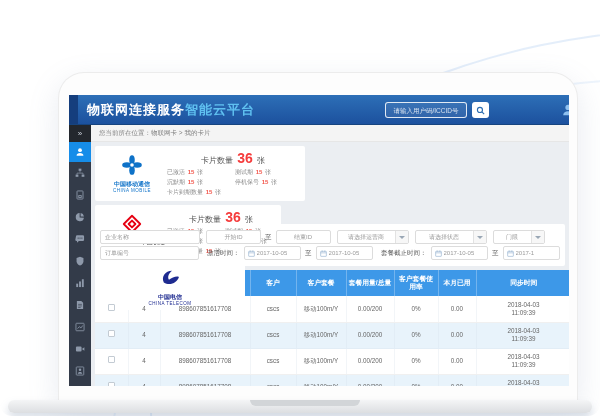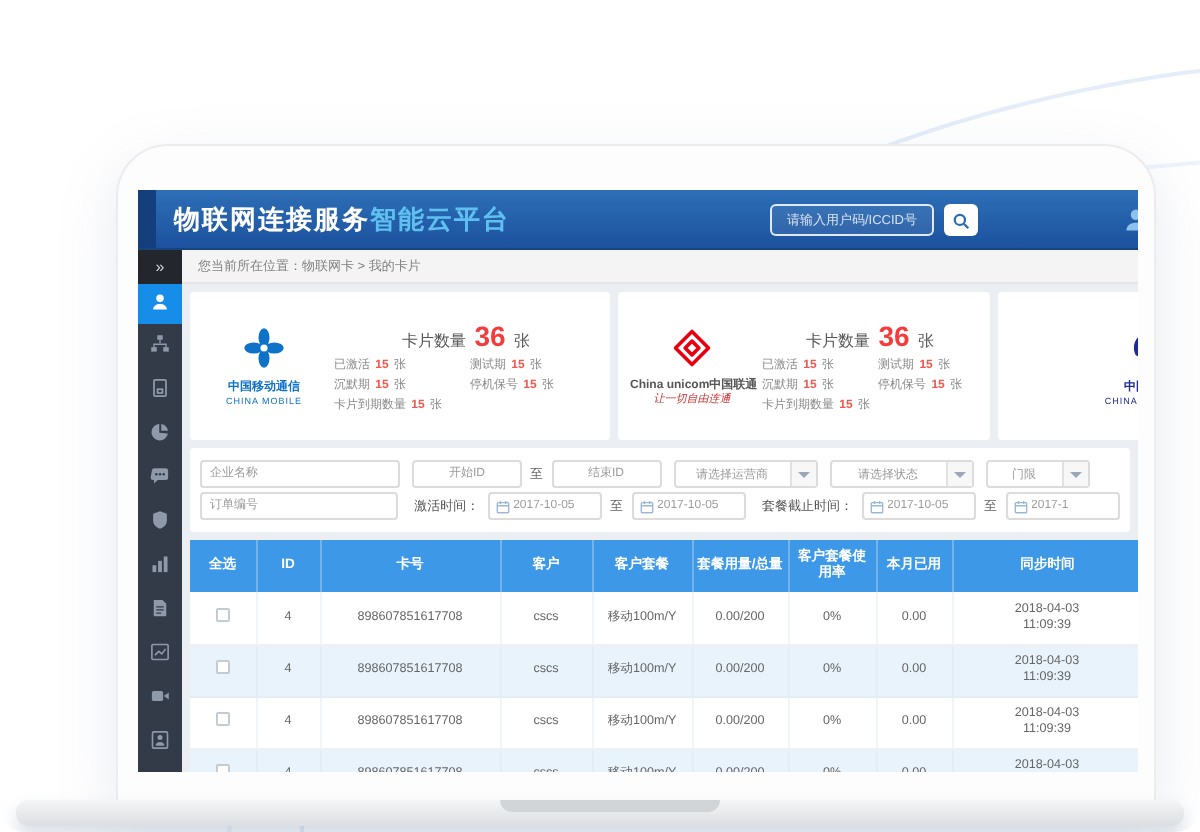--- a/index.html
+++ b/index.html
@@ -48,21 +48,21 @@
   
   .appbody { flex:1; display:flex; min-height:0; }
   .sidebar { width:22px; flex:0 0 22px; background:#333b49; display:flex; flex-direction:column; align-items:stretch; }
   .sbitem { height:22px; display:flex; align-items:center; justify-content:center; color:#8e99aa; cursor:pointer; }
   .sbitem.active { height:20px; background:#168de9; color:#fff; }
   .sbitem svg { width:10px; height:10px; }
 
   .content { flex:1; padding:4px; min-width:0; overflow:hidden; }
 
   
-  .cards { display:flex; gap:4px; height:74px; margin-bottom:4px; }
+  .cards { display:flex; gap:4px; height:74px; margin-bottom:4px;flex-direction:column; }
   .card { background:#fff; border-radius:2px; display:flex; align-items:center; padding:4px 6px; flex:0 0 auto; }
   .card.c1 { width:210px; } .card.c2 { width:186px; } .card.c3 { width:150px; justify-content:center; }
   .logo { width:62px; text-align:center; line-height:1.15; }
   .logo svg { width:22px; height:22px; }
   .logo .lt1 { font-size:6px; font-weight:bold; color:#0e72c8; white-space:nowrap; }
   .logo .lt2 { font-size:4.5px; color:#0e72c8; letter-spacing:.5px; white-space:nowrap; }
   .logo.cu .lt1 { color:#555; }
   .logo.cu .slogan { font-size:5.5px; color:#c33; font-style:italic; white-space:nowrap; }
   .logo.ct .lt1 { color:#1e2b90; } .logo.ct .lt2 { color:#1e2b90; }
   .cstats { flex:1; padding-left:4px; }

